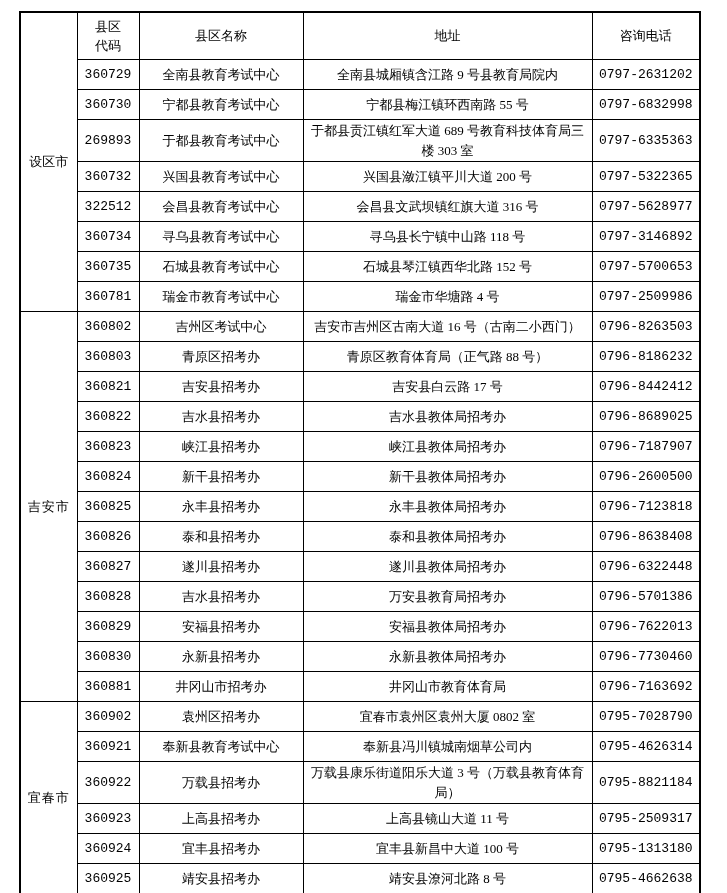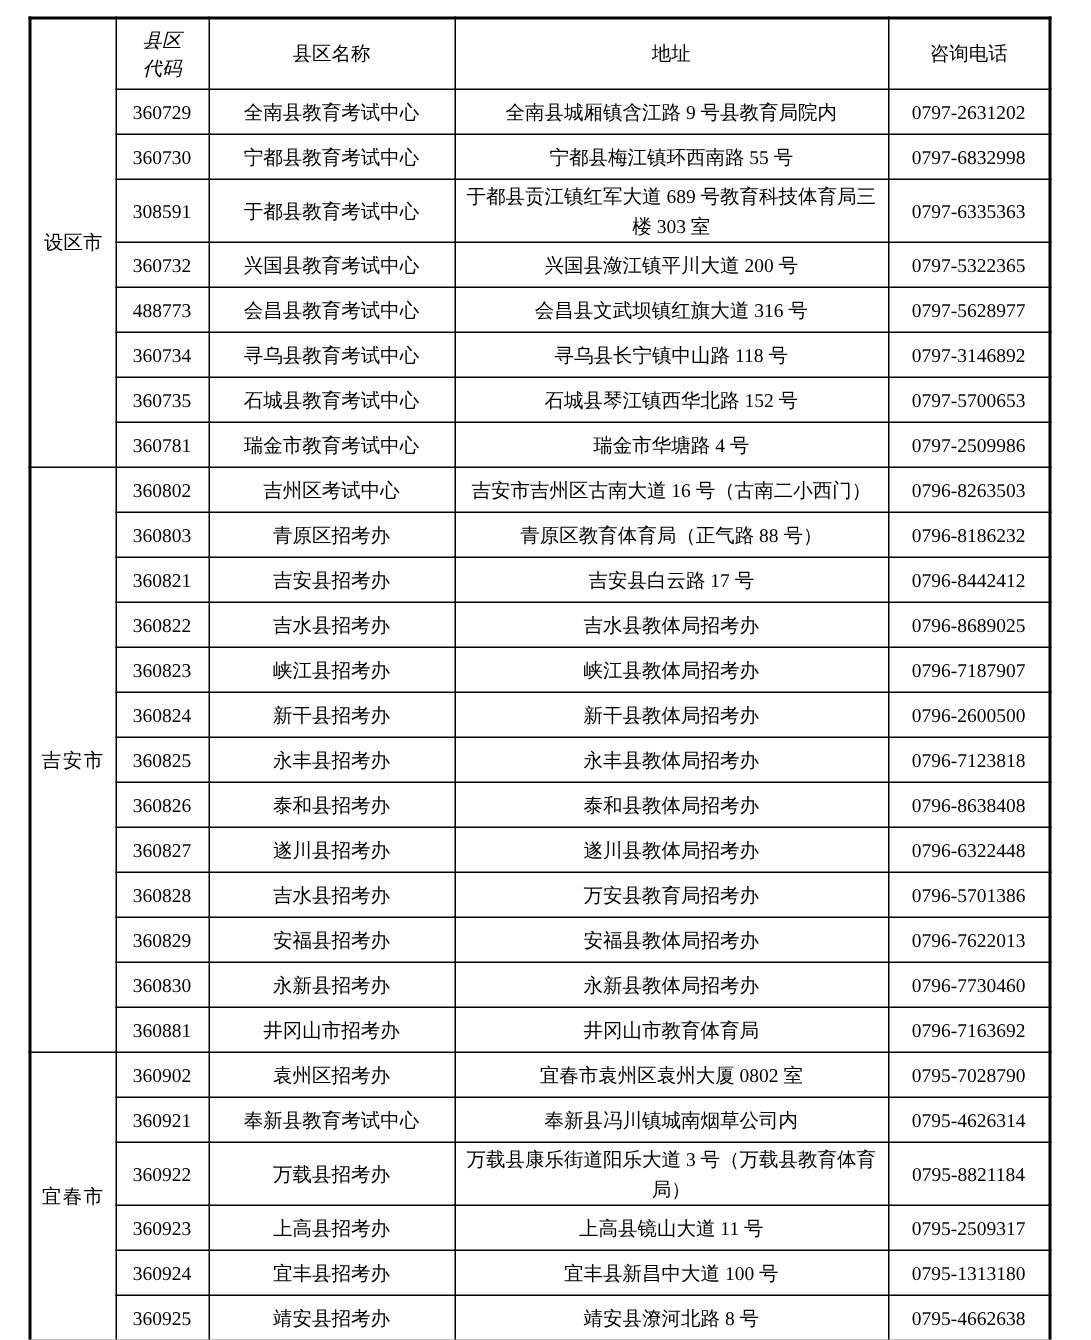--- a/index.html
+++ b/index.html
@@ -37,21 +37,20 @@
     padding: 1px 3px;
     line-height: 1.5;
     overflow: hidden;
   }
   tr.header-row th.head {
     height: 44px;
   }
   th.code-head {
     white-space: pre-line;
     line-height: 1.45;
-    font-style: italic;
   }
   
   th.city-merged {
     vertical-align: top;
     padding: 0;
   }
   th.city-merged .city-head-inner {
     height: 46px;
     display: flex;
     align-items: center;
@@ -60,21 +59,21 @@
   }
   td.city-cell {
     font-size: 13px;
     letter-spacing: 1px;
   }
   td.data-cell {
     height: 27px;
   }
   td.code-cell,
   td.phone-cell {
-    font-family: Liberation Serif, serif;
+    font-family: Liberation Mono, monospace;
   }
 </style>
 </head>
 <body>
 
 <table class="centers">
   <colgroup>
     <col class="c-city">
     <col class="c-code">
     <col class="c-name">
@@ -98,33 +97,33 @@
         <td class="data-cell address-cell">全南县城厢镇含江路 9 号县教育局院内</td>
         <td class="data-cell phone-cell">0797-2631202</td>
       </tr>
       <tr>
         <td class="data-cell code-cell">360730</td>
         <td class="data-cell name-cell">宁都县教育考试中心</td>
         <td class="data-cell address-cell">宁都县梅江镇环西南路 55 号</td>
         <td class="data-cell phone-cell">0797-6832998</td>
       </tr>
       <tr>
-        <td class="data-cell code-cell">308591</td>
+        <td class="data-cell code-cell">269893</td>
         <td class="data-cell name-cell">于都县教育考试中心</td>
         <td class="data-cell address-cell">于都县贡江镇红军大道 689 号教育科技体育局三楼 303 室</td>
         <td class="data-cell phone-cell">0797-6335363</td>
       </tr>
       <tr>
         <td class="data-cell code-cell">360732</td>
         <td class="data-cell name-cell">兴国县教育考试中心</td>
         <td class="data-cell address-cell">兴国县潋江镇平川大道 200 号</td>
         <td class="data-cell phone-cell">0797-5322365</td>
       </tr>
       <tr>
-        <td class="data-cell code-cell">488773</td>
+        <td class="data-cell code-cell">322512</td>
         <td class="data-cell name-cell">会昌县教育考试中心</td>
         <td class="data-cell address-cell">会昌县文武坝镇红旗大道 316 号</td>
         <td class="data-cell phone-cell">0797-5628977</td>
       </tr>
       <tr>
         <td class="data-cell code-cell">360734</td>
         <td class="data-cell name-cell">寻乌县教育考试中心</td>
         <td class="data-cell address-cell">寻乌县长宁镇中山路 118 号</td>
         <td class="data-cell phone-cell">0797-3146892</td>
       </tr>

